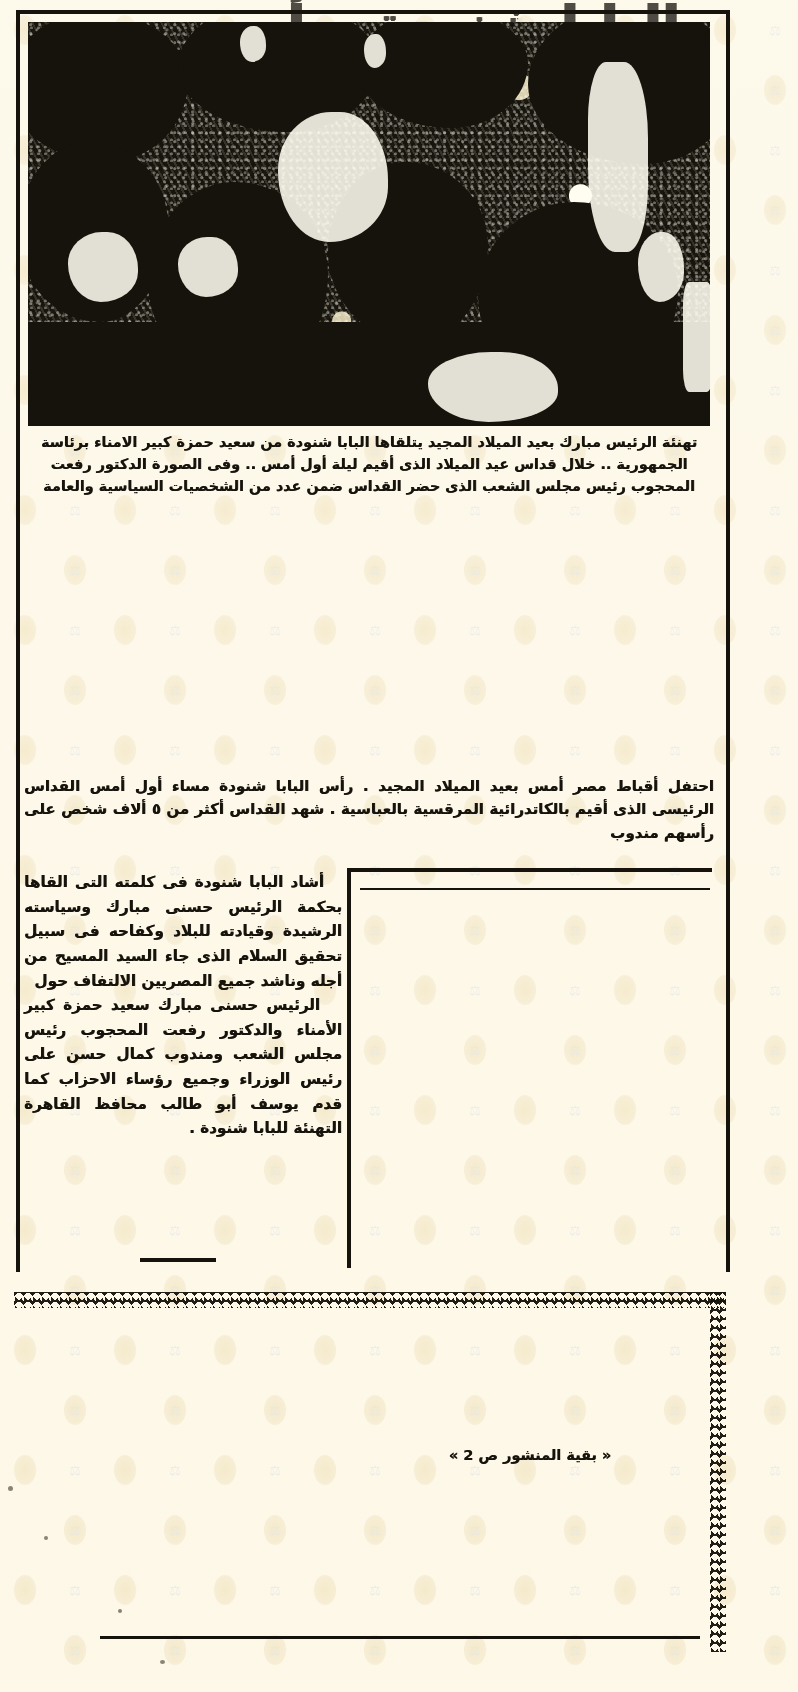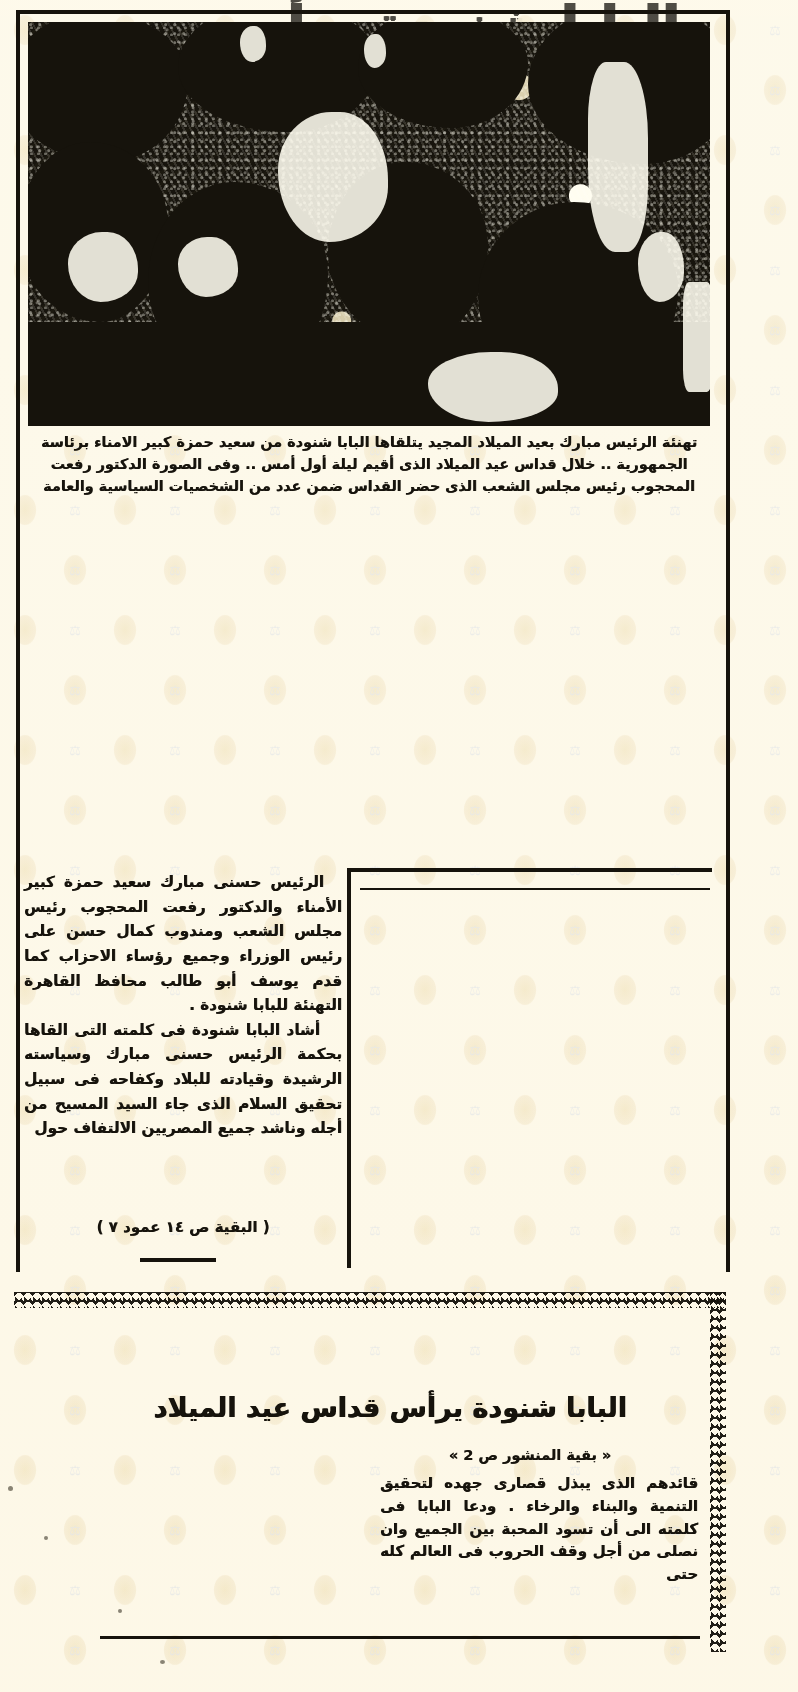--- a/index.html
+++ b/index.html
@@ -486,34 +486,32 @@
   </div>
 
   <div id="caption" class="ar">تهنئة الرئيس مبارك بعيد الميلاد المجيد يتلقاها البابا شنودة من سعيد حمزة كبير الامناء برئاسة الجمهورية .. خلال قداس عيد الميلاد الذى أقيم ليلة أول أمس .. وفى الصورة الدكتور رفعت المحجوب رئيس مجلس الشعب الذى حضر القداس ضمن عدد من الشخصيات السياسية والعامة</div>
 
   <div id="headline">
     <span class="h-line l1 ar" style="position:static;display:block;">البابا شنودة يرأس</span>
     <span class="h-line l2 ar" style="position:static;display:block;">قداس عيد الميلاد</span>
     <span class="h-line l3 ar" style="position:static;display:block;">ويشيد بحكمة الرئيس مبارك</span>
   </div>
 
+  <div id="lede" class="ar">احتفل أقباط مصر أمس بعيد الميلاد المجيد . رأس البابا شنودة مساء أول أمس القداس الرئيسى الذى أقيم بالكاتدرائية المرقسية بالعباسية . شهد القداس أكثر من ٥ ألاف شخص على رأسهم مندوب</div>
 
   <div id="col-narrow" class="ar">
+    <p>أشاد البابا شنودة فى كلمته التى القاها بحكمة الرئيس حسنى مبارك وسياسته الرشيدة وقيادته للبلاد وكفاحه فى سبيل تحقيق السلام الذى جاء السيد المسيح من أجله وناشد جميع المصريين الالتفاف حول</p>
     <p>الرئيس حسنى مبارك سعيد حمزة كبير الأمناء والدكتور رفعت المحجوب رئيس مجلس الشعب ومندوب كمال حسن على رئيس الوزراء وجميع رؤساء الاحزاب كما قدم يوسف أبو طالب محافظ القاهرة التهنئة للبابا شنودة .</p>
-    <p>أشاد البابا شنودة فى كلمته التى القاها بحكمة الرئيس حسنى مبارك وسياسته الرشيدة وقيادته للبلاد وكفاحه فى سبيل تحقيق السلام الذى جاء السيد المسيح من أجله وناشد جميع المصريين الالتفاف حول</p>
   </div>
 
-  <div id="contd" class="ar">( البقية ص ١٤ عمود ٧ )</div>
   <div id="contd-rule"></div>
 
   <div class="zig" style="left:14px; top:1292px; width:712px;"></div>
   <div class="zigv" style="left:710px; top:1292px; height:360px;"></div>
 
-  <div id="sub-headline" class="ar">البابا شنودة يرأس قداس عيد الميلاد</div>
   <div id="sub-kicker" class="ar">« بقية المنشور ص 2 »</div>
-  <div id="bot-col-right" class="ar">قائدهم الذى يبذل قصارى جهده لتحقيق التنمية والبناء والرخاء . ودعا البابا فى كلمته الى أن تسود المحبة بين الجميع وان نصلى من أجل وقف الحروب فى العالم كله حتى</div>
   <div id="bot-rule"></div>
 
   <div class="smudge" style="left:8px;  top:1486px; width:5px; height:5px;"></div>
   <div class="smudge" style="left:44px; top:1536px; width:4px; height:4px;"></div>
   <div class="smudge" style="left:118px;top:1609px; width:4px; height:4px;"></div>
   <div class="smudge" style="left:160px;top:1660px; width:5px; height:4px;"></div>
 </div>
 
 </body></html>

